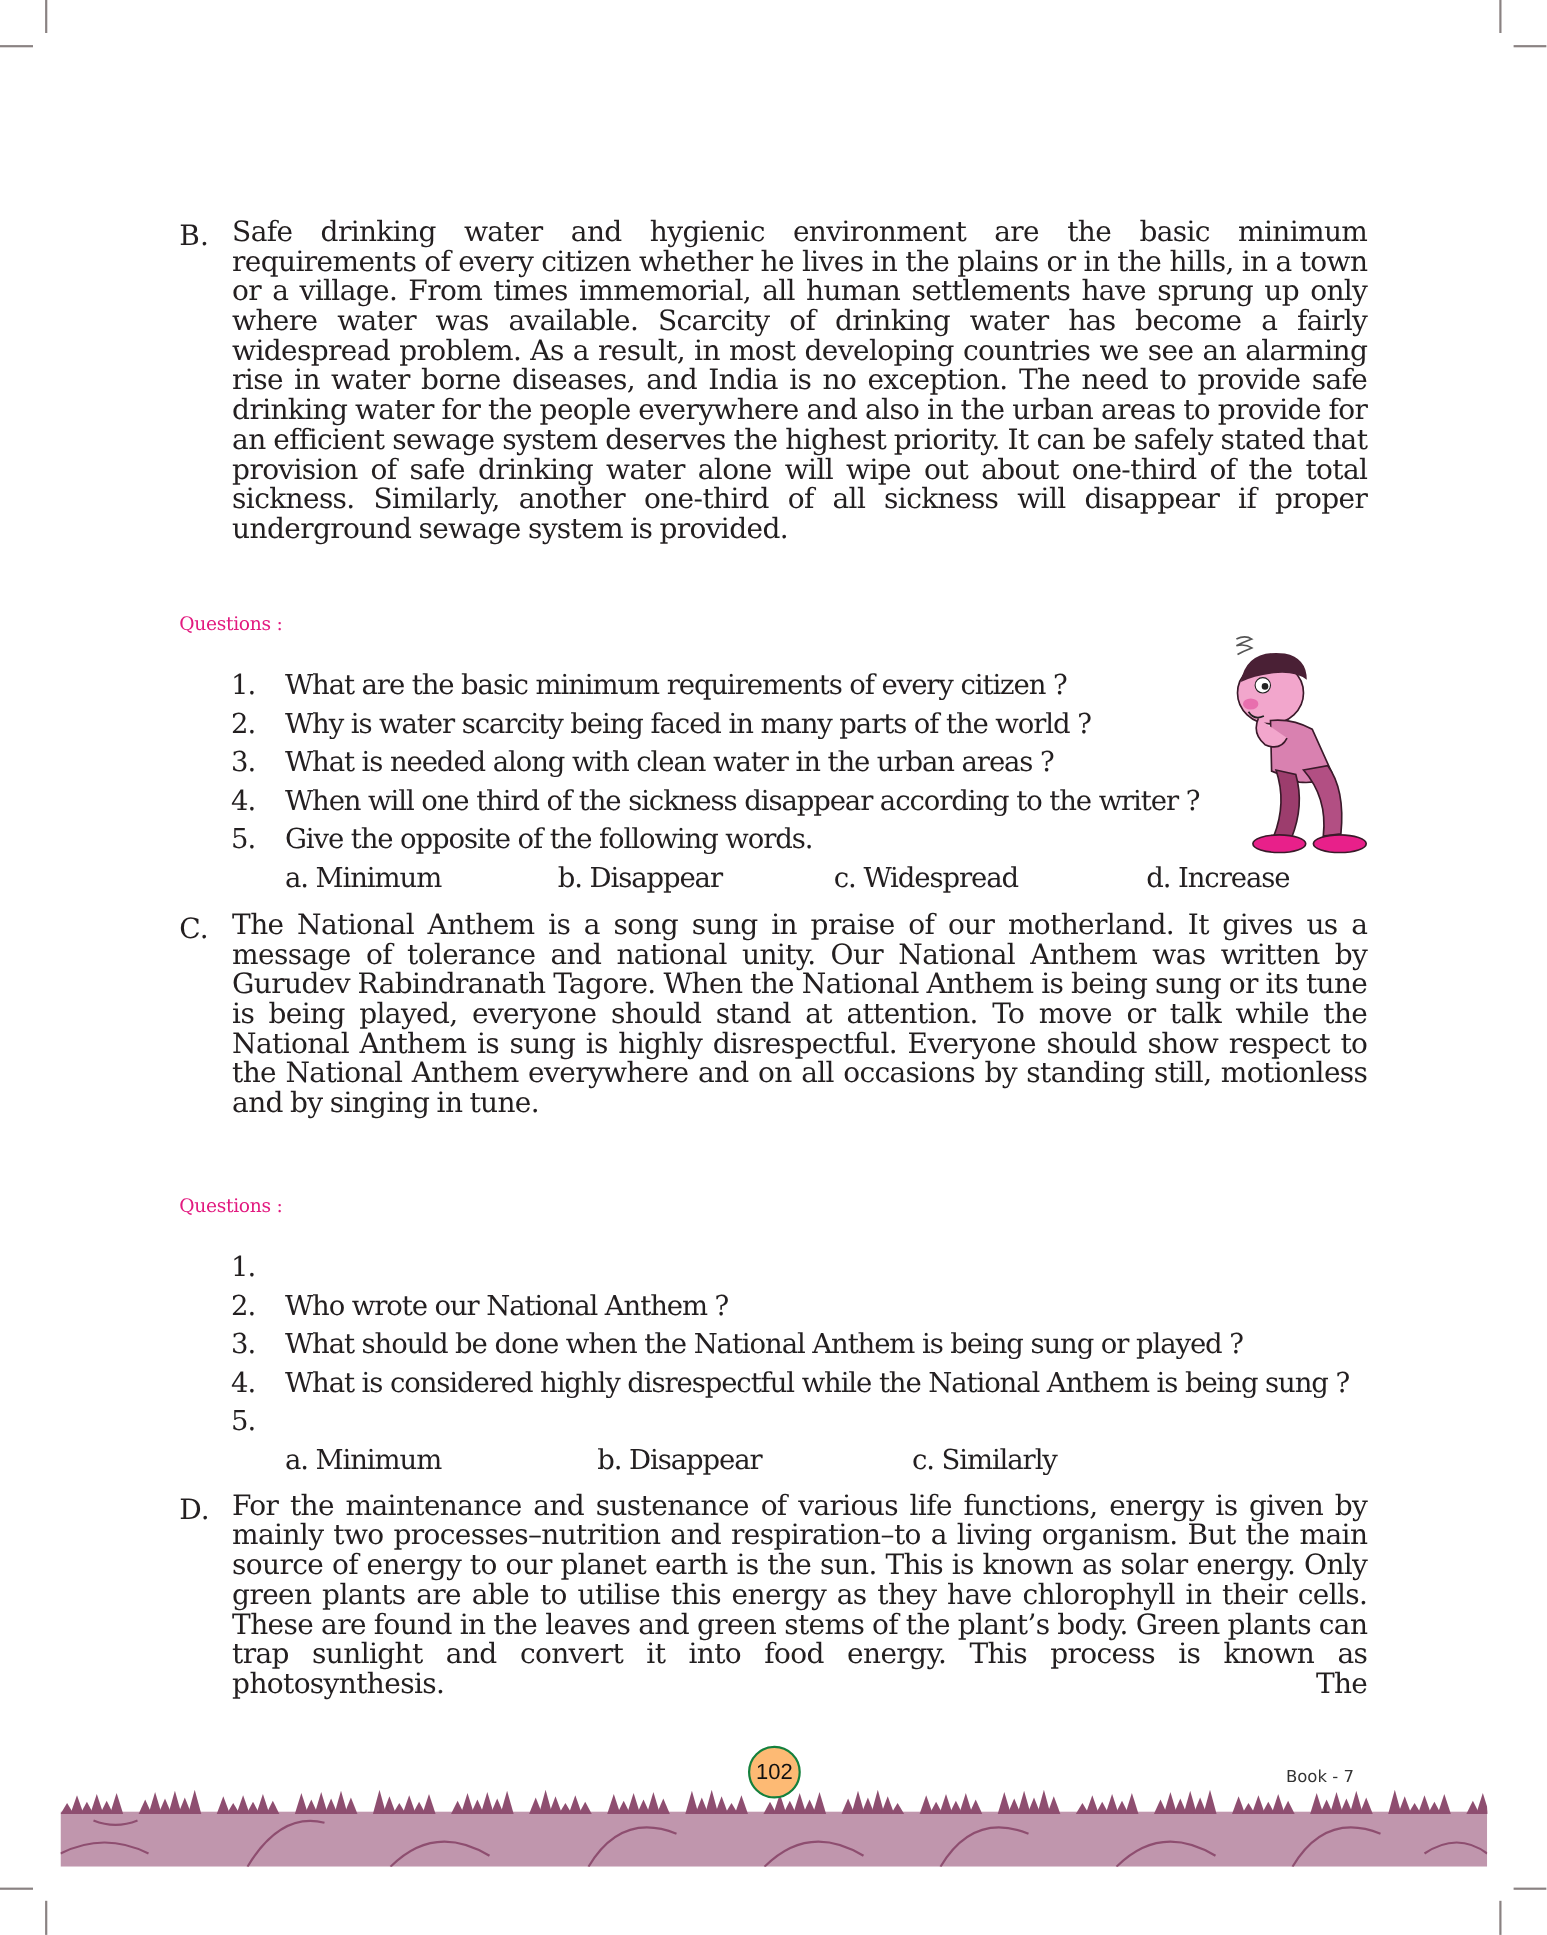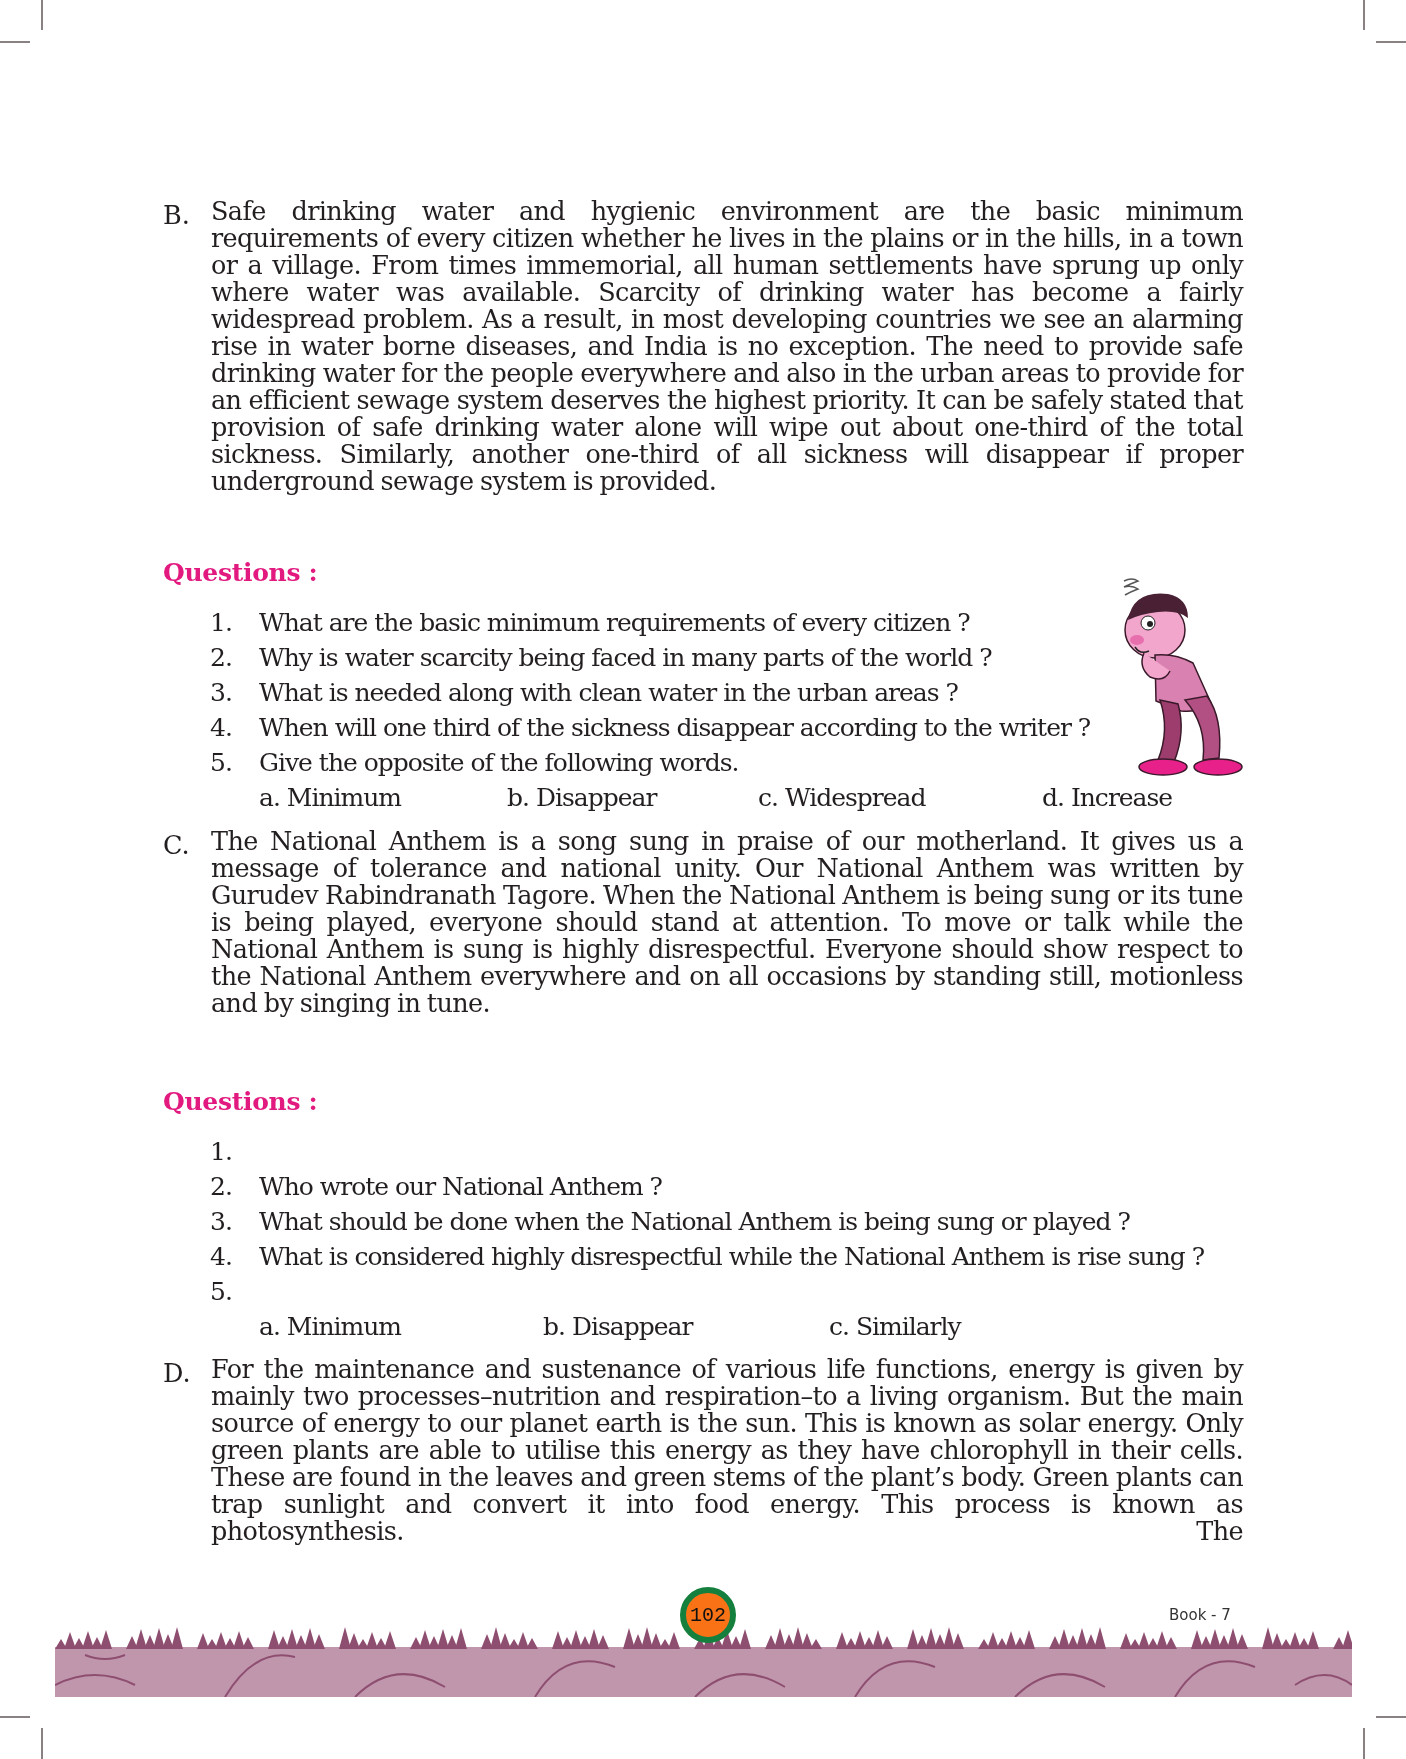--- a/index.html
+++ b/index.html
@@ -3,30 +3,30 @@
 <meta charset="utf-8">
 <style>
   html, body { margin:0; padding:0; }
   body { width:1406px; height:1759px; position:relative; background:#ffffff; overflow:hidden;
          font-family:"DejaVu Serif", serif; color:#231f20; }
   .crop { position:absolute; background:#8a8282; }
   .sec { position:absolute; left:163px; width:1080px; }
   .para { display:flex; }
   .para .lbl { width:48px; flex:none; font-size:25.5px; line-height:35px; }
   .para .txt { flex:1; font-size:25.5px; line-height:27px; text-align:justify; letter-spacing:-0.6px; word-spacing:-1px; }
-  .qhead { position:absolute; left:163px; color:#e2197f; font-weight:bold; font-size:25px; letter-spacing:-0.3px; }
+  .qhead { position:absolute; left:163px; color:#e2197f; font-weight:normal; font-size:17px; letter-spacing:-0.3px; }
   .qlist { position:absolute; left:210px; }
   .qrow { display:flex; font-size:25px; line-height:35px; letter-spacing:-1px; }
   .qrow .n { width:49px; flex:none; }
   .opts { display:flex; font-size:25px; line-height:35px; letter-spacing:-1px; margin-left:49px; }
   .opts span { display:inline-block; }
   .footer { position:absolute; left:55px; top:1625px; width:1297px; height:72px; }
   .pagenum { position:absolute; left:680px; top:1587px; width:44px; height:44px; border-radius:50%;
-             border:6px solid #15803d; background:#f97316; display:flex; align-items:center; justify-content:center;
-             font-family:Liberation Mono, monospace; font-size:20px; color:#111; z-index:3; }
+             border:2px solid #15803d; background:#fdba74; display:flex; align-items:center; justify-content:center;
+             font-family:Liberation Sans, sans-serif; font-size:20px; color:#111; z-index:3; }
   .booklbl { position:absolute; left:1169px; top:1606px; font-family:"DejaVu Sans", sans-serif; font-size:15px; color:#333; }
   .boy { position:absolute; left:1100px; top:575px; width:150px; height:205px; }
 </style>
 </head>
 <body>
 
 <div class="crop" style="left:41px;top:0;width:2px;height:30px;"></div>
 <div class="crop" style="left:0;top:41px;width:30px;height:2px;"></div>
 <div class="crop" style="left:1363px;top:0;width:2px;height:30px;"></div>
 <div class="crop" style="left:1376px;top:41px;width:30px;height:2px;"></div>
@@ -97,21 +97,21 @@
   <div class="qrow">
       <span class="n">2.</span>
       <span>Who wrote our National Anthem ?</span>
     </div>
   <div class="qrow">
       <span class="n">3.</span>
       <span>What should be done when the National Anthem is being sung or played ?</span>
     </div>
   <div class="qrow">
       <span class="n">4.</span>
-      <span>What is considered highly disrespectful while the National Anthem is rise sung ?</span>
+      <span>What is considered highly disrespectful while the National Anthem is being sung ?</span>
     </div>
   <div class="qrow">
       <span class="n">5.</span>
     </div>
   <div class="opts">
     <span style="width:284px;">a. Minimum</span>
     <span style="width:286px;">b. Disappear</span>
     <span>c. Similarly</span>
   </div>
 </div>

